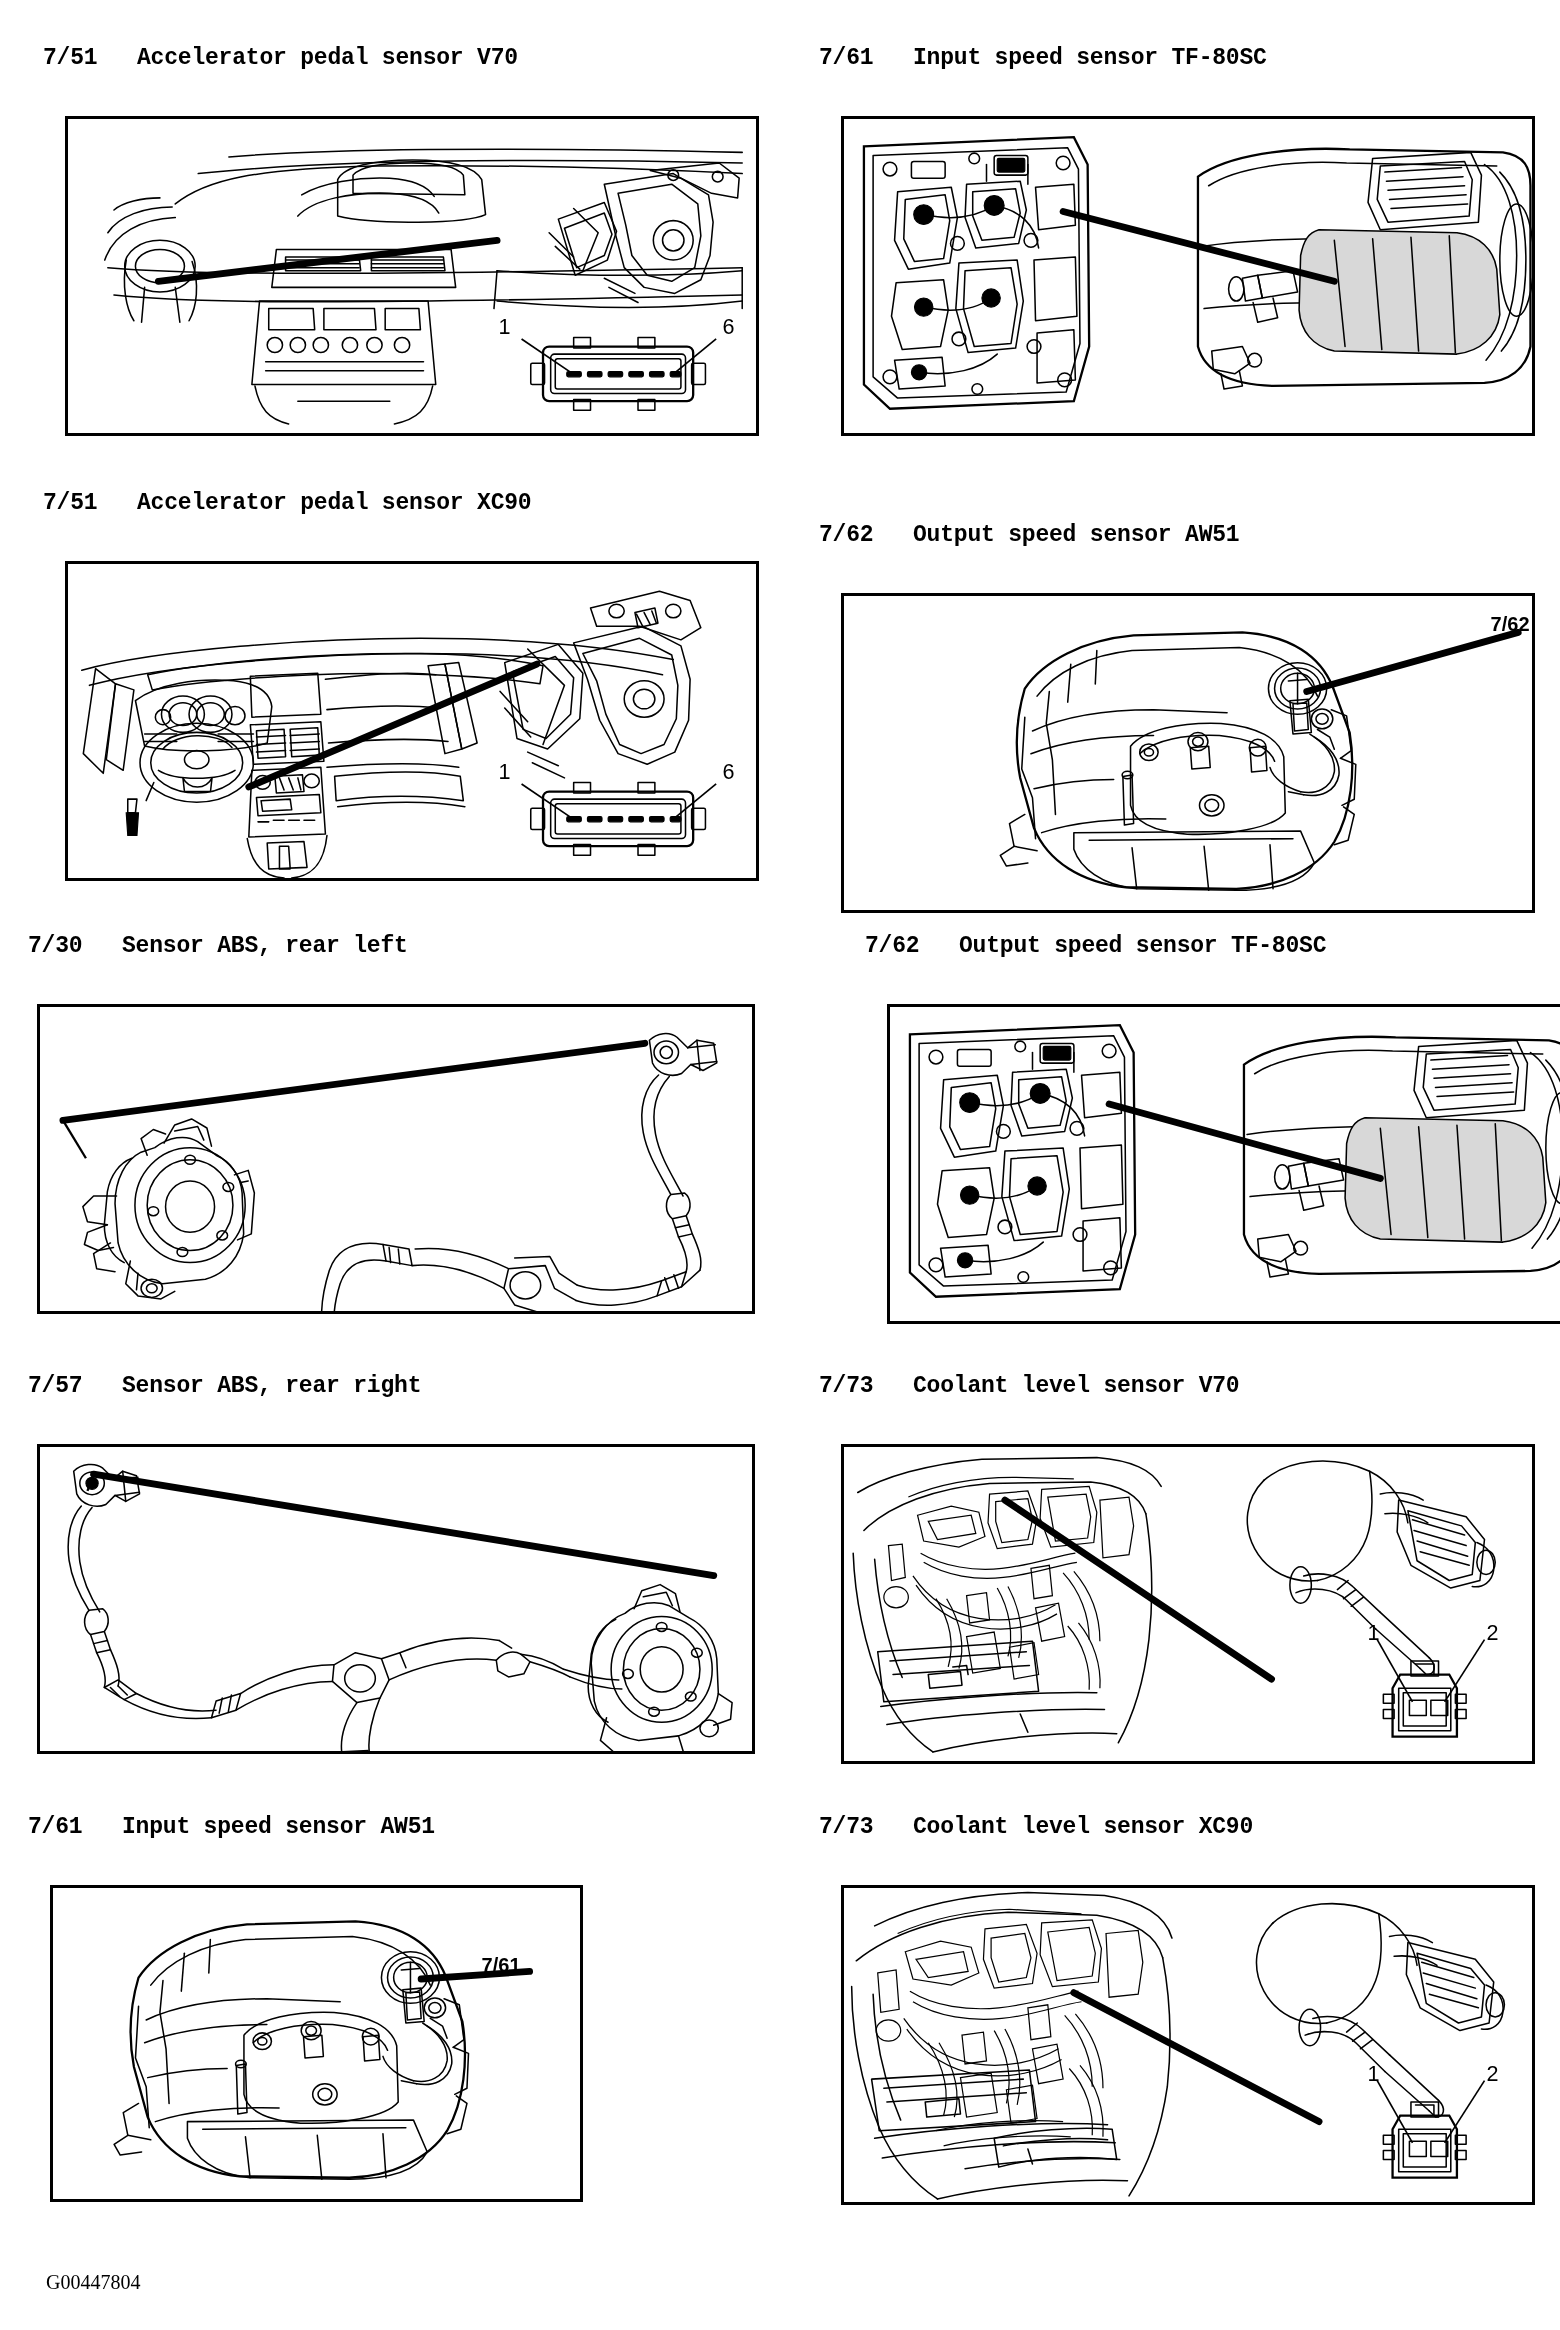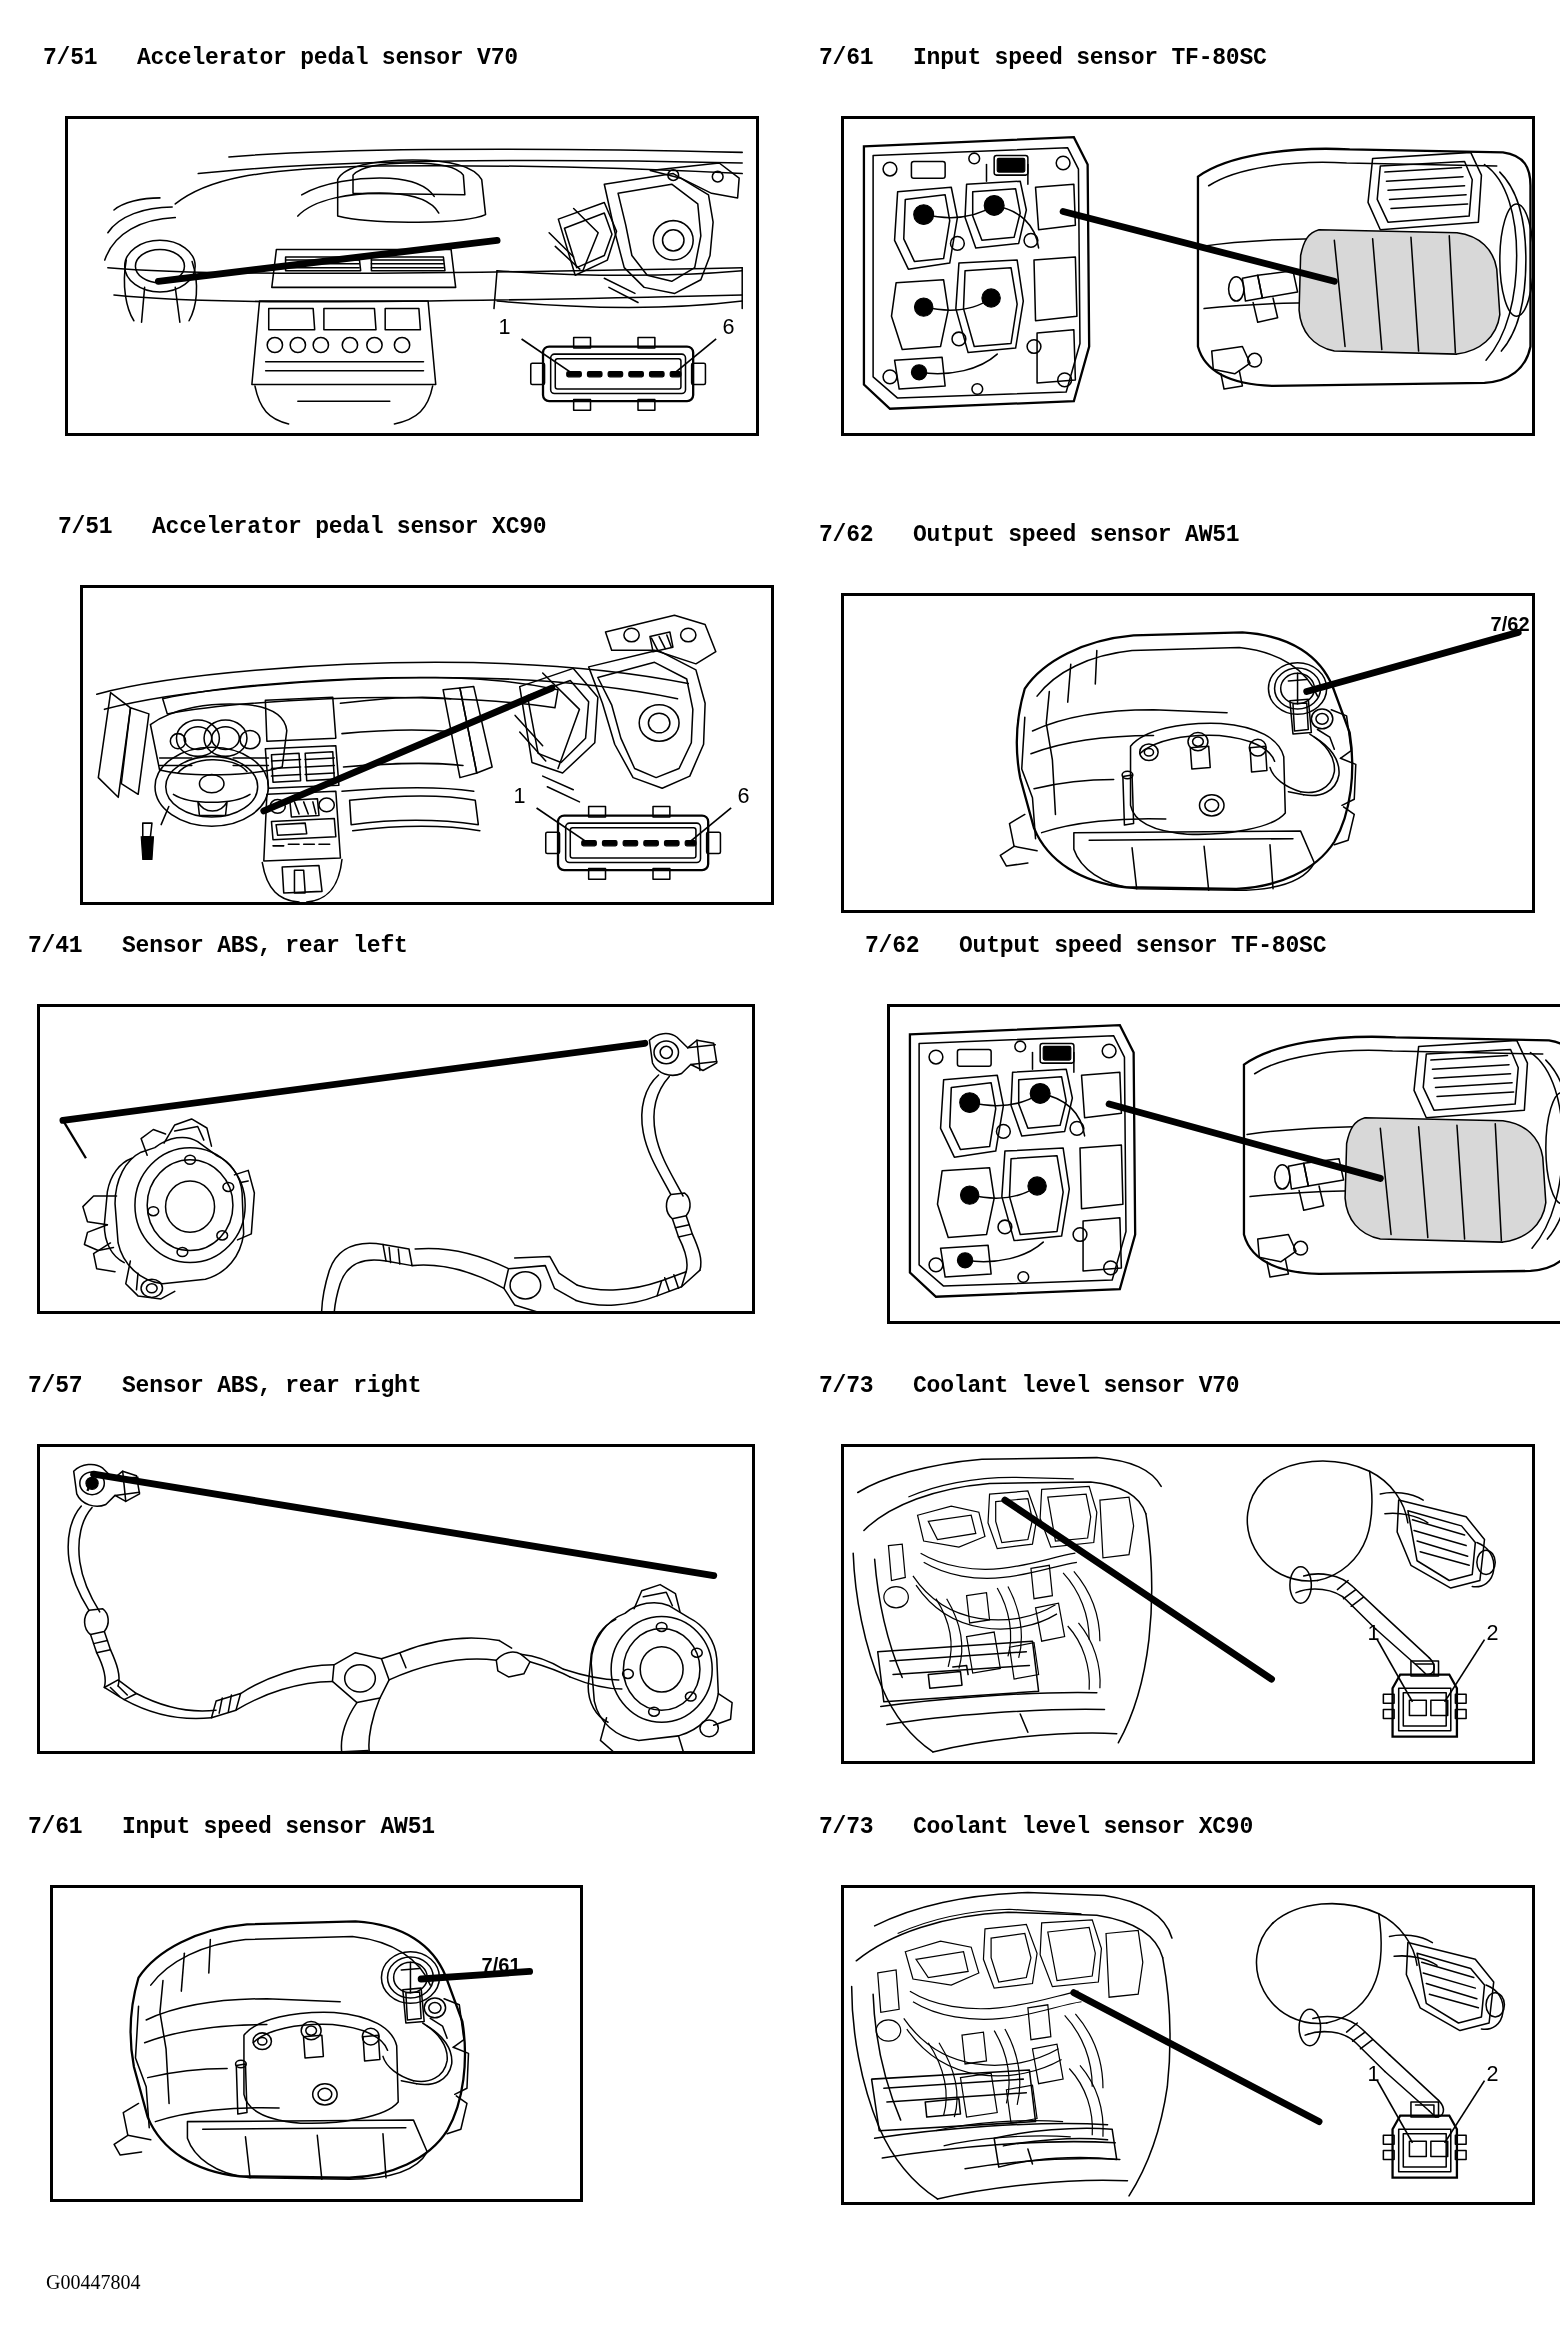--- a/index.html
+++ b/index.html
@@ -299,21 +299,21 @@
 
           <path class="ln" d="M480 306 L 520 300 L 530 322 L 510 336 L 482 330 Z"></path>
           <path class="ln" d="M492 336 L 496 356 L 520 352 L 516 332"></path>
           <ellipse class="ln" cx="536" cy="318" rx="9" ry="9"></ellipse>
 
           <path class="leader" d="M286 122 L 640 214"></path>
         </svg>
       </div>
     </div>
 
-    <div class="fig" style="left:58px; top:490px; width:718px; height:394px;margin-top:24px;">
+    <div class="fig" style="left:43px; top:490px; width:718px; height:394px;">
       <div class="fig-heading">
         <span class="code">7/51</span><span class="title">Accelerator pedal sensor XC90</span>
       </div>
       <div class="fig-box" style="left:21.6px; top:71px; width:694px; height:320px;">
         <svg class="art" viewBox="0 0 898 414" preserveAspectRatio="none">
 
           <path class="ln" d="M18 140 C 120 112 320 98 460 98 C 600 98 700 108 790 126"></path>
           <path class="ln" d="M28 160 C 130 132 330 118 460 118 C 586 118 690 128 776 146"></path>
           <path class="ln" d="M104 146 C 200 126 340 118 440 118 C 520 118 570 124 620 134 L 616 158 C 540 146 420 142 320 146 C 230 150 150 158 110 166 Z"></path>
 
@@ -497,21 +497,21 @@
           <ellipse class="ln" cx="370" cy="236" rx="7" ry="5"></ellipse>
 
           <path class="leader" d="M604 126 L 880 48"></path>
         </svg>
         <div class="callout" style="left:647px; top:17px;">7/62</div>
       </div>
     </div>
 
     <div class="fig" style="left:28px; top:933px; width:757px; height:409px;">
       <div class="fig-heading">
-        <span class="code">7/41</span><span class="title">Sensor ABS, rear left</span>
+        <span class="code">7/30</span><span class="title">Sensor ABS, rear left</span>
       </div>
       <div class="fig-box" style="left:9.3px; top:71px; width:718px; height:310px;">
         <svg class="art" viewBox="0 0 930 402" preserveAspectRatio="none">
 
           <path class="leader" d="M30 150 L 790 48"></path>
           <path class="ln-med" d="M30 150 L 60 200"></path>
 
           <path class="ln" d="M150 186 C 168 172 190 168 206 178 L 230 196 C 248 204 262 222 264 246 L 266 300 C 262 330 244 352 216 360 L 160 366 C 130 362 108 340 102 312 L 98 260 C 98 228 112 202 132 192 Z"></path>
           <path class="ln" d="M120 200 C 104 206 92 222 88 244 L 84 288 C 84 312 94 330 110 338"></path>
           <path class="ln" d="M100 250 L 70 250 L 56 264 L 62 284 L 88 288"></path>

